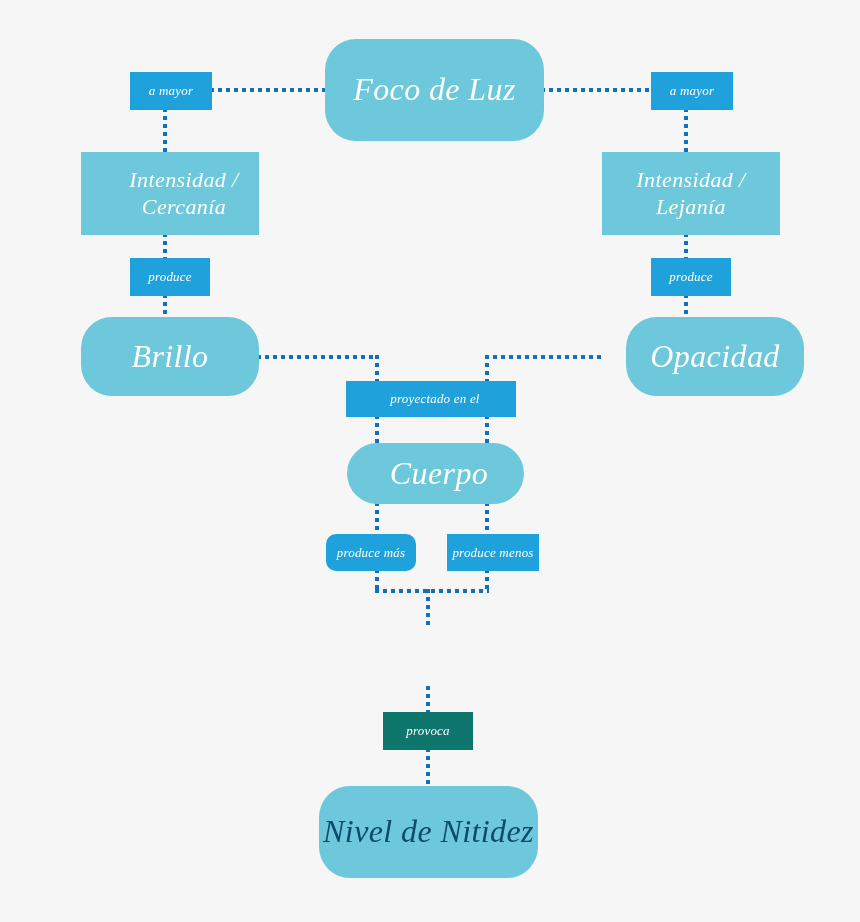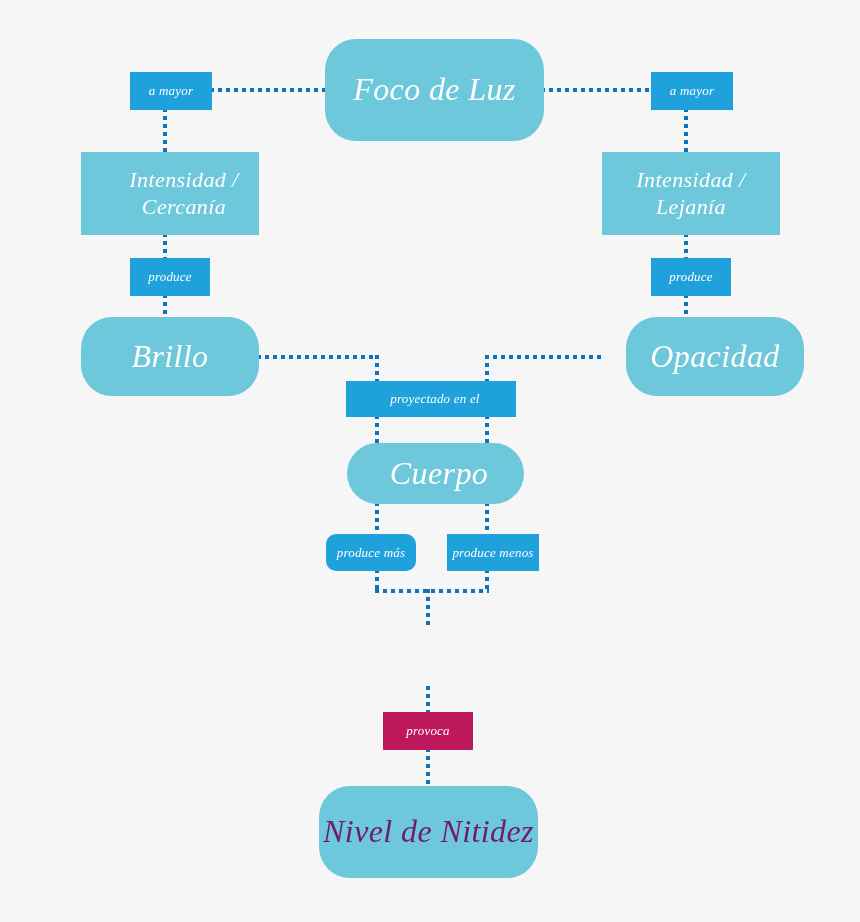--- a/index.html
+++ b/index.html
@@ -107,21 +107,21 @@
     </div>
     <div class="node primary" style="left: 81px; top: 317px; width: 178px; height: 79px; background: rgb(108, 200, 218); color: rgb(255, 255, 255);">
       <span>Brillo</span>
     </div>
     <div class="node primary" style="left: 602px; top: 317px; width: 178px; height: 79px; background: rgb(108, 200, 218); color: rgb(255, 255, 255); margin-left: 24px;">
       <span>Opacidad</span>
     </div>
     <div class="node primary" style="left: 347px; top: 443px; width: 177px; height: 61px; background: rgb(108, 200, 218); color: rgb(255, 255, 255); padding-left: 7px;">
       <span>Cuerpo</span>
     </div>
-    <div class="node primary" style="left: 319px; top: 786px; width: 219px; height: 92px; background: rgb(108, 200, 218); color: #701a75;">
+    <div class="node primary" style="left: 319px; top: 786px; width: 219px; height: 92px; background: rgb(108, 200, 218); color: #0c4a6e;">
       <span>Nivel de Nitidez</span>
     </div>
     <div class="label" style="left: 130px; top: 72px; width: 82px; height: 38px; background: rgb(31, 162, 220); color: rgb(255, 255, 255);">
       <span>a mayor</span>
     </div>
     <div class="label" style="left: 651px; top: 72px; width: 82px; height: 38px; background: rgb(31, 162, 220); color: rgb(255, 255, 255);">
       <span>a mayor</span>
     </div>
     <div class="label" style="left: 130px; top: 258px; width: 80px; height: 38px; background: rgb(31, 162, 220); color: rgb(255, 255, 255);">
       <span>produce</span>
@@ -131,16 +131,16 @@
     </div>
     <div class="label" style="left: 346px; top: 381px; width: 170px; height: 36px; background: rgb(31, 162, 220); color: rgb(255, 255, 255); padding-left: 8px;">
       <span>proyectado en el</span>
     </div>
     <div class="label" style="left: 326px; top: 534px; width: 90px; height: 37px; background: rgb(31, 162, 220); color: rgb(255, 255, 255); border-radius: 10px;">
       <span>produce más</span>
     </div>
     <div class="label" style="left: 447px; top: 534px; width: 92px; height: 37px; background: rgb(31, 162, 220); color: rgb(255, 255, 255);">
       <span>produce menos</span>
     </div>
-    <div class="label" style="left: 383px; top: 712px; width: 90px; height: 38px; background: #be185d; color: rgb(255, 255, 255);">
+    <div class="label" style="left: 383px; top: 712px; width: 90px; height: 38px; background: #0f766e; color: rgb(255, 255, 255);">
       <span>provoca</span>
     </div>
   </div>
 
 </body></html>

